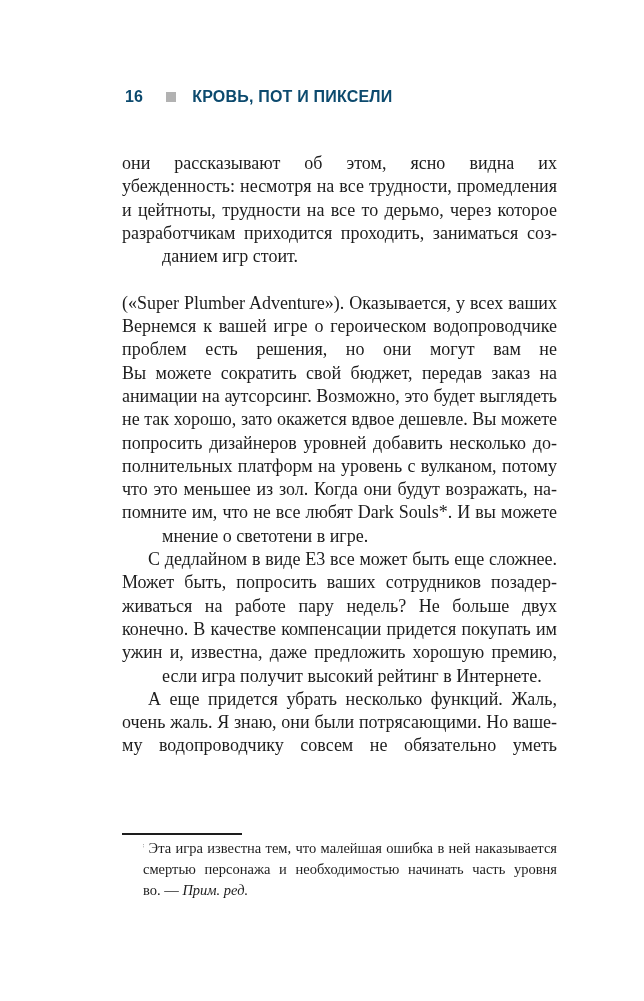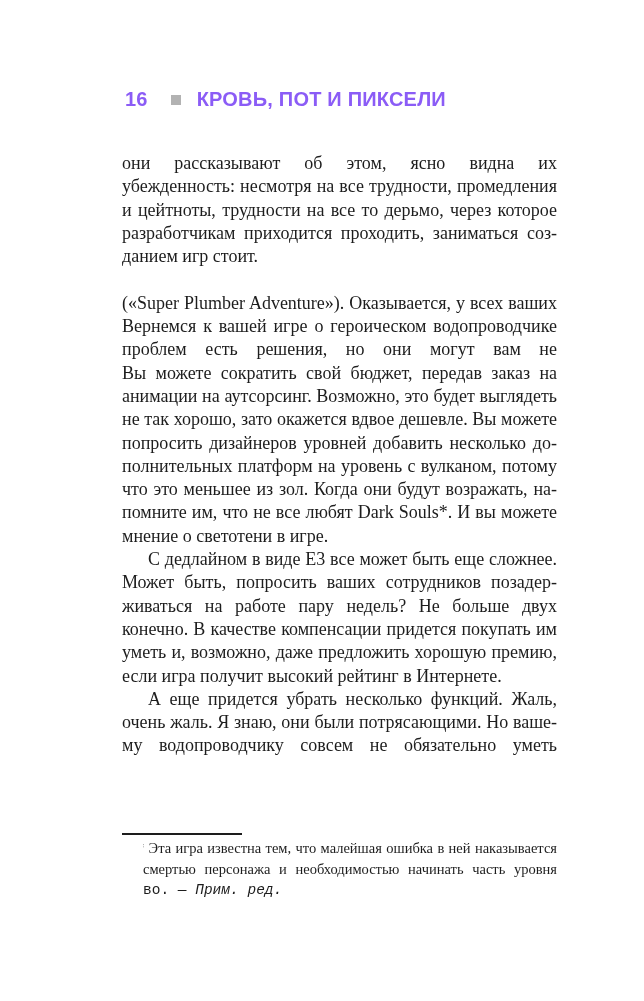--- a/index.html
+++ b/index.html
@@ -14,22 +14,22 @@
 
   
   .running-head {
     position: absolute;
     left: 125px;
     top: 88px;
     display: flex;
     align-items: center;
     font-family: "Liberation Sans", sans-serif;
     font-weight: bold;
-    font-size: 20px;
-    color: #8b5cf6;
+    font-size: 16px;
+    color: #0c4a6e;
     letter-spacing: 0.2px;
   }
   .running-head .sq {
     width: 10px;
     height: 10px;
     background: #b2b2b2;
     margin-left: 23px;
     margin-right: 16px;
   }
 
@@ -46,21 +46,21 @@
   .para { margin: 0; }
   .para.gap-before { margin-top: 23.3px; }
   .ln {
     height: 23.3px;
     line-height: 23.3px;
     overflow: hidden;
     text-align: justify;
     text-align-last: justify;
     white-space: normal;
   }
-  .ln.last { text-align-last: left; }
+  .ln.last { text-align-last: left; margin-left: 40px; }
   .ln.indent { text-indent: 26px; }
 
   
   .footnote-rule {
     position: absolute;
     left: 122px;
     top: 833px;
     width: 120px;
     height: 2px;
     background: #1d1d1d;
@@ -75,21 +75,21 @@
     color: #1d1d1d;
   }
   .fn-line {
     height: 21px;
     line-height: 21px;
     overflow: hidden;
     text-align: justify;
     text-align-last: justify;
   }
   .fn-line.hang { text-indent: -6px; }
-  .fn-line.last { text-align-last: left; font-family: Liberation Mono, monospace; }
+  .fn-line.last { text-align-last: left; }
   .fn-line .it { font-style: italic; }
 </style>
 </head>
 <body>
 
 <div class="page">
 
   <div class="running-head">
     <span>16</span>
     <span class="sq"></span>
@@ -118,21 +118,21 @@
       <div class="ln">что это меньшее из зол. Когда они будут возражать, на-</div>
       <div class="ln">помните им, что не все любят Dark Souls*. И вы можете</div>
       <div class="ln last">мнение о светотени в игре.</div>
     </div>
 
     <div class="para">
       <div class="ln indent">С дедлайном в виде E3 все может быть еще сложнее.</div>
       <div class="ln">Может быть, попросить ваших сотрудников позадер-</div>
       <div class="ln">живаться на работе пару недель? Не больше двух недель,</div>
       <div class="ln">конечно. В качестве компенсации придется покупать им</div>
-      <div class="ln">уметь и, возможно, даже предложить хорошую премию,</div>
+      <div class="ln">ужин и, известна, даже предложить хорошую премию,</div>
       <div class="ln last">если игра получит высокий рейтинг в Интернете.</div>
     </div>
 
     <div class="para">
       <div class="ln indent">А еще придется убрать несколько функций. Жаль,</div>
       <div class="ln">очень жаль. Я знаю, они были потрясающими. Но ваше-</div>
       <div class="ln">му водопроводчику совсем не обязательно уметь превра-</div>
     </div>
 
   </div>

